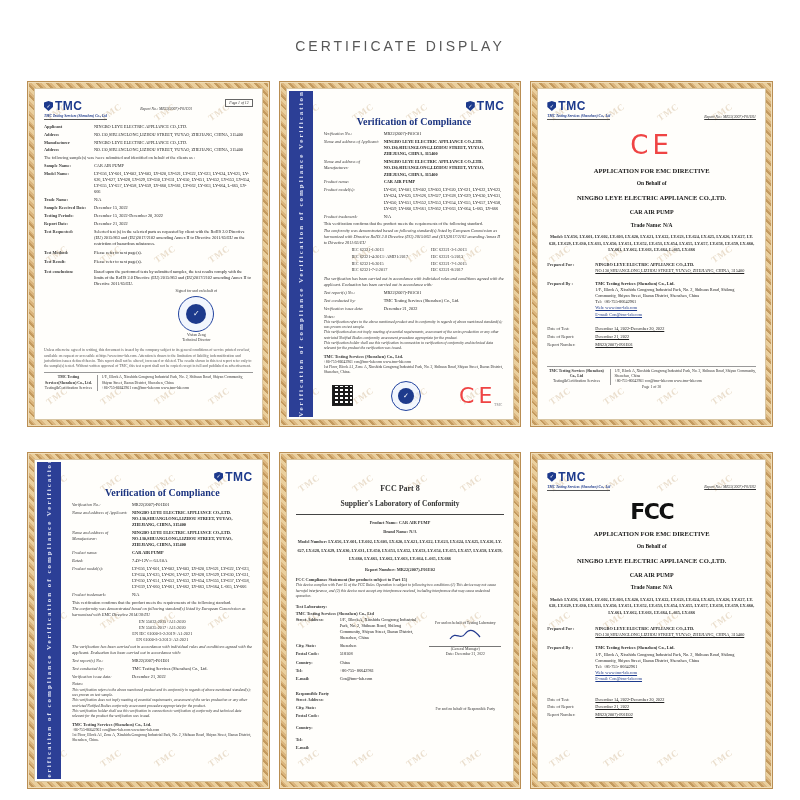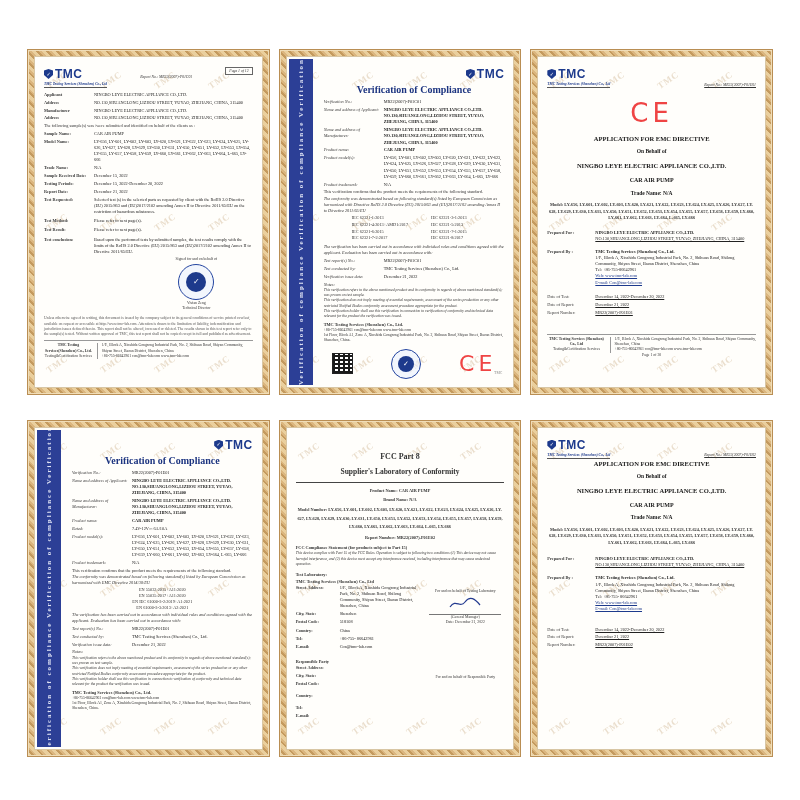--- a/index.html
+++ b/index.html
@@ -58,20 +58,21 @@
   .foot-split{display:flex;gap:4px;border-top:.5px solid #999;padding-top:2px;margin-top:3px;}
   .foot-split .fr{border-left:.5px solid #999;padding-left:4px;}
   hr.rule{border:none;border-top:.8px solid #444;margin:2px 0 3px;}
   .emc-title{font-weight:700;text-align:center;color:#1a1a1a;}
   .sig-path{stroke:#233a8f;fill:none;stroke-width:1.2;}
 </style>
 </head>
 <body>
 
 <header class="page-header">
+  <div class="page-subtitle">CERTIFICATE DISPLAY</div>
 </header>
 
 <main class="cert-grid">
 
   <section class="cert">
     <div class="cert-paper">
       <div data-watermark="12">
           <span>TMC</span>
           <span>TMC</span>
           <span>TMC</span>
@@ -558,20 +559,21 @@
         <div style="display:flex;justify-content:space-between;align-items:flex-end">
           <div>
             <div class="tmc-logo">
               <span class="tmc-shield">✓</span>
               <span class="tmc-word">TMC</span>
             </div>
             <div class="tmc-sub">TMC Testing Services (Shenzhen) Co., Ltd</div>
           </div>
           <div class="t2 i u">Report No.: MR22(2007)-P01E02</div>
         </div>
+        <div class="c" style="margin:8px 0 5px"><span class="fcc-mark" style="font-size:22px">FCC</span></div>
         <div class="emc-title t" style="font-size:6.5px">APPLICATION FOR EMC DIRECTIVE</div>
         <div class="emc-title t" style="font-size:5.5px;margin-top:5px">On Behalf of</div>
         <div class="emc-title t" style="font-size:6.5px;margin-top:5px">NINGBO LEYE ELECTRIC APPLIANCE CO.,LTD.</div>
         <div class="emc-title t" style="font-size:6px;margin-top:5px">CAR AIR PUMP</div>
         <div class="emc-title t" style="font-size:5.5px;margin-top:5px">Trade Name: N/A</div>
         <div class="c b t" style="margin-top:5px">Model: LY-656, LY-601, LY-602, LY-603, LY-620, LY-621, LY-622, LY-623, LY-624, LY-625, LY-626, LY-627, LY-628, LY-629, LY-630, LY-631, LY-650, LY-651, LY-652, LY-653, LY-654, LY-655, LY-657, LY-658, LY-659, LY-660, LY-661, LY-662, LY-663, LY-664, L-665, LY-666</div>
         <div class="kv t la44" style="margin-top:10px">
             <span class="k b">Prepared For :</span>
           <span class="v"><span class="b">NINGBO LEYE ELECTRIC APPLIANCE CO.,LTD.</span><br><span class="u">NO.130,SHUANGLONG,LIZHOU STREET, YUYAO, ZHEJIANG, CHINA, 315400</span></span>
           </div>

